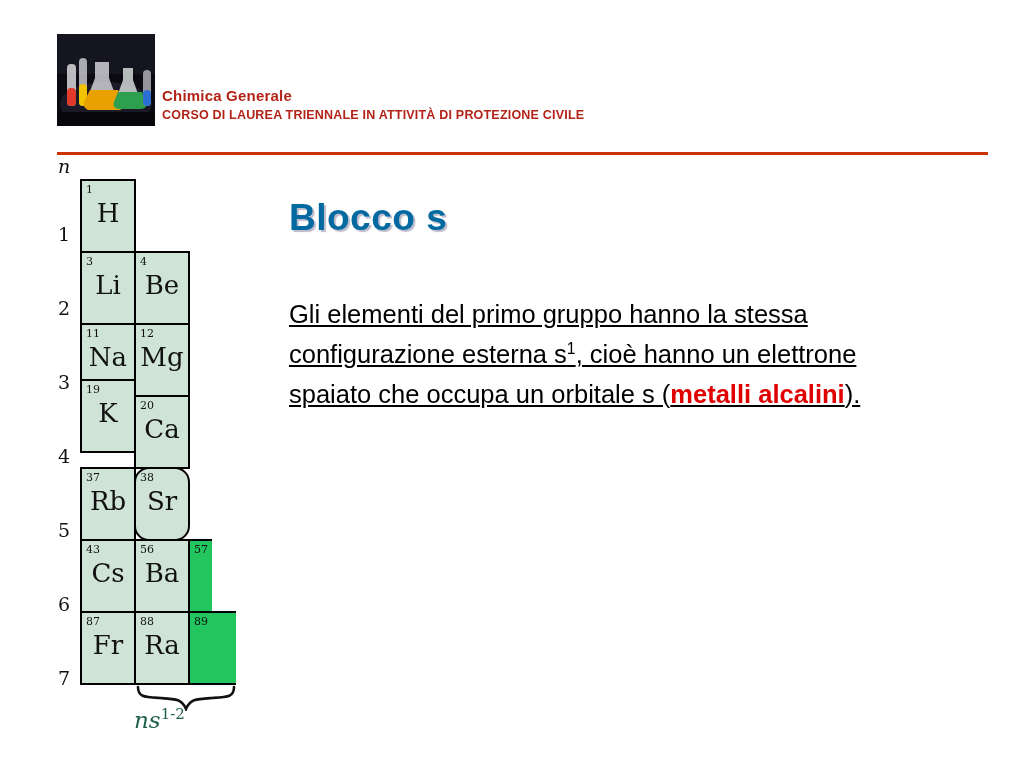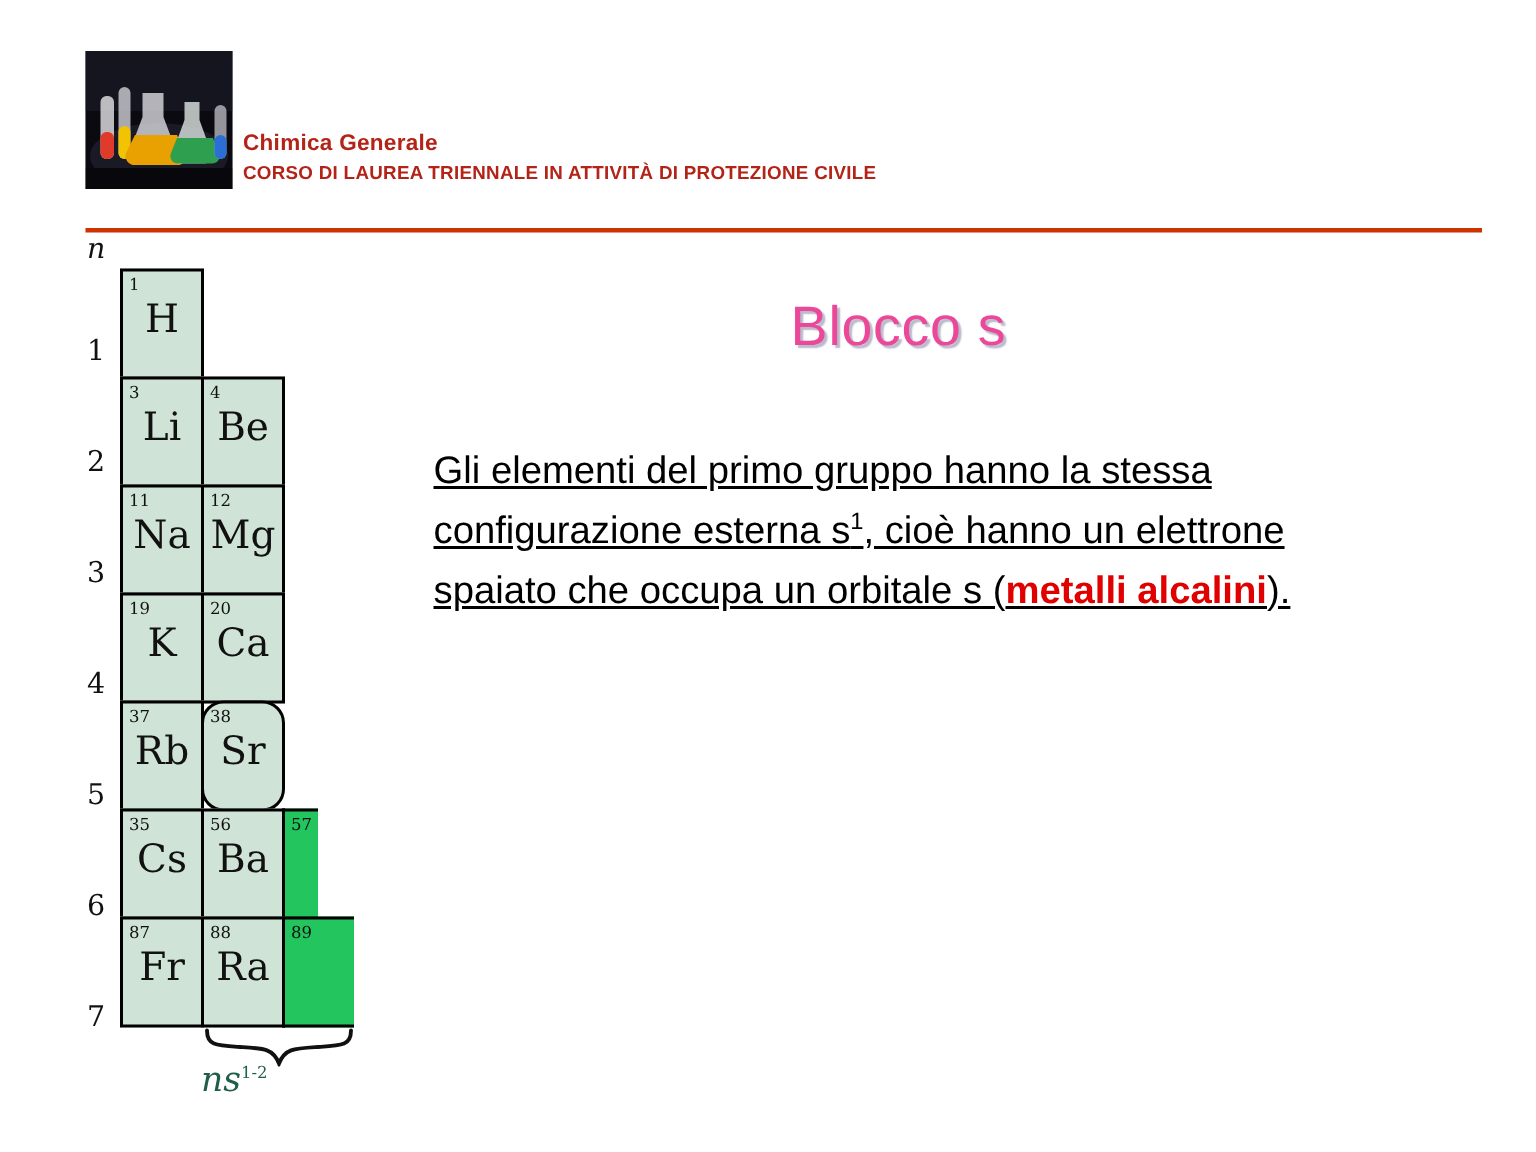--- a/index.html
+++ b/index.html
@@ -64,23 +64,23 @@
     background: #cc3300;
   }
 
   
   .slide-title {
     position: absolute;
     left: 289px;
     top: 197px;
     width: 620px;
     font-size: 37px;
-    font-weight: normal;
-    color: #ec4899;
-    text-align: center;
+    font-weight: bold;
+    color: #0369a1;
+    text-align: left;
     text-shadow: 2px 2px 1px rgba(130,130,160,0.55);
     letter-spacing: 0.5px;
   }
 
   
   .body-text {
     position: absolute;
     left: 289px;
     top: 294px;
     width: 620px;
@@ -176,21 +176,21 @@
     position: absolute;
     left: 84px;
     top: 552px;
     font-family: "DejaVu Serif", serif;
     font-style: italic;
     font-size: 23px;
     color: #1f5f4a;
   }
   .ns-label .sup {
     font-style: normal;
-    font-size: 11px;
+    font-size: 15px;
     vertical-align: super;
     line-height: 0;
     text-align: center;
   }
 </style>
 </head>
 <body>
 
 <div class="header">
   <div class="logo">
@@ -254,38 +254,38 @@
         <span class="sym">Be</span>
       </div>
       <div class="cell" style="left: 0px; top: 144px;">
         <span class="num">11</span>
         <span class="sym">Na</span>
       </div>
       <div class="cell" style="left: 54px; top: 144px;">
         <span class="num">12</span>
         <span class="sym">Mg</span>
       </div>
-      <div class="cell" style="left: 0px; top: 216px;">
+      <div class="cell" style="left: 0px; top: 200px;">
         <span class="num">19</span>
         <span class="sym">K</span>
       </div>
       <div class="cell" style="left: 54px; top: 216px;">
         <span class="num">20</span>
         <span class="sym">Ca</span>
       </div>
       <div class="cell" style="left: 0px; top: 288px;">
         <span class="num">37</span>
         <span class="sym">Rb</span>
       </div>
       <div class="cell" style="left: 54px; top: 288px; border-radius: 15px;">
         <span class="num">38</span>
         <span class="sym">Sr</span>
       </div>
       <div class="cell" style="left: 0px; top: 360px;">
-        <span class="num">35</span>
+        <span class="num">43</span>
         <span class="sym">Cs</span>
       </div>
       <div class="cell" style="left: 54px; top: 360px;">
         <span class="num">56</span>
         <span class="sym">Ba</span>
       </div>
       <div class="cell yellow" style="left: 108px; top: 360px; width: 24px; border-right: none;">
         <span class="num">57</span>
       </div>
       <div class="cell" style="left: 0px; top: 432px;">

